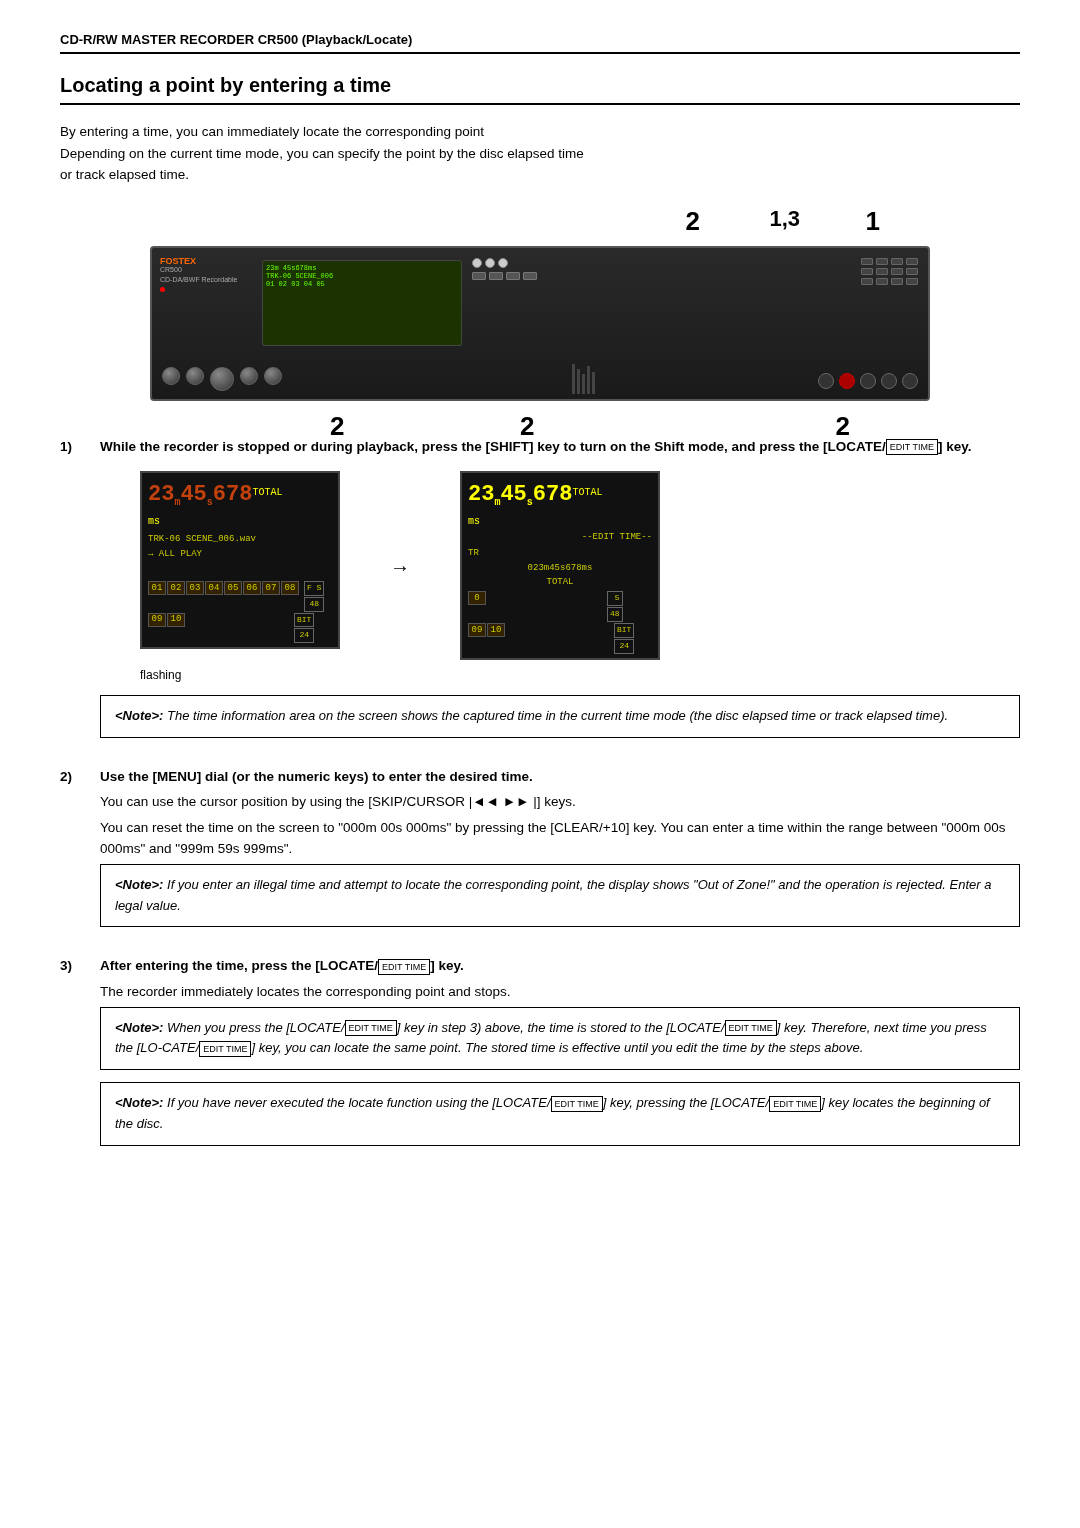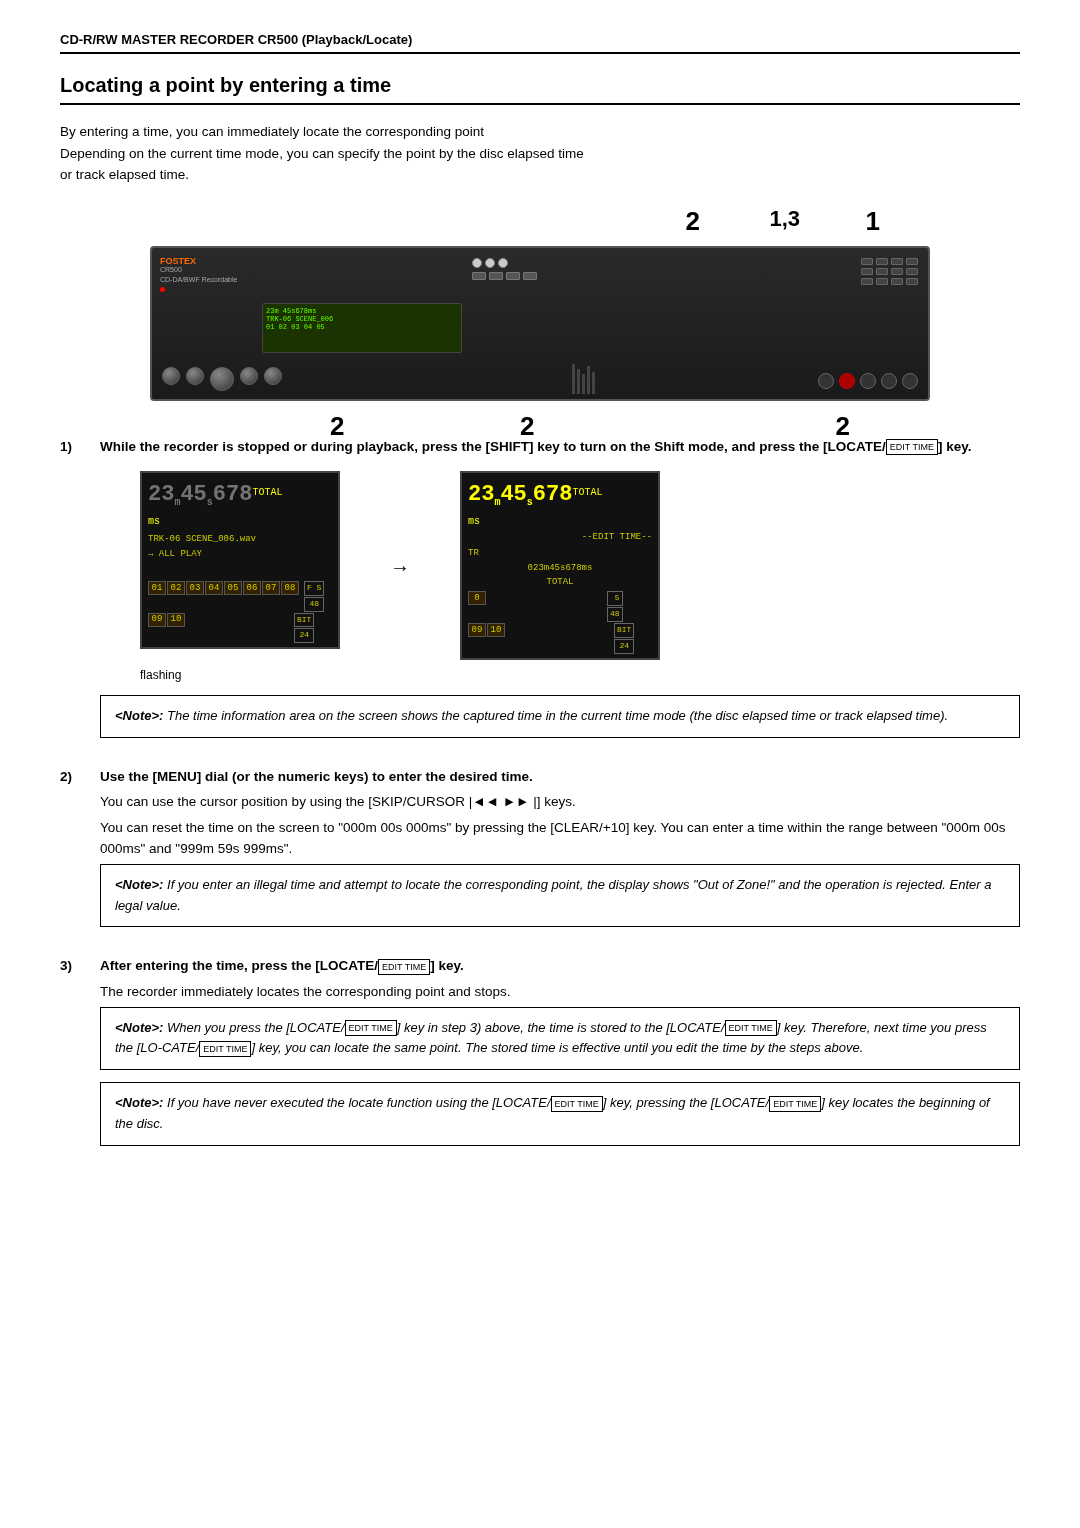--- a/index.html
+++ b/index.html
@@ -173,25 +173,24 @@
       font-size: 9px;
       font-weight: bold;
     }
     .dev-model-name {
       color: #aaa;
       font-size: 7px;
     }
     .dev-display-panel {
       position: absolute;
       left: 110px; top: 12px;
-      width: 200px; height: 50px;
+      width: 200px; height: 86px;
       background: #1a3300;
       border: 1px solid #444;
       border-radius: 2px;
-      margin-top: 43px;
     }
     .dev-display-text {
       color: #66ff00;
       font-size: 7px;
       font-family: 'Courier New', monospace;
       padding: 3px;
     }
     .dev-knob-area {
       position: absolute;
       bottom: 8px; left: 10px;
@@ -333,21 +332,21 @@
     <div class="step-content">
       <p>
         <strong>While the recorder is stopped or during playback, press the [SHIFT] key to turn on the Shift mode, and press the [LOCATE/<span class="inline-badge">EDIT TIME</span>] key.</strong>
       </p>
 
       <div class="lcd-row">
 
         <div class="lcd-wrapper">
           <div class="lcd-box">
             <div style="position:relative;">
-              <span style="font-size:22px;font-weight:bold;color:#737373;font-family:'Courier New',monospace;">23<sub style="font-size:10px;">m</sub>45<sub style="font-size:10px;">s</sub>678</span><span style="font-size:10px;color:#ffff00;vertical-align:super;">TOTAL</span><br>
+              <span style="font-size:22px;font-weight:bold;color:#c2410c;font-family:'Courier New',monospace;">23<sub style="font-size:10px;">m</sub>45<sub style="font-size:10px;">s</sub>678</span><span style="font-size:10px;color:#ffff00;vertical-align:super;">TOTAL</span><br>
               <span style="font-size:10px;color:#ffff00;">ms</span>
               <div style="font-size:9px;color:#cccc00;margin-top:2px;">TRK-06 SCENE_006.wav</div>
               <div style="font-size:9px;color:#cccc00;">→ ALL PLAY</div>
               <div style="display:flex;gap:1px;margin-top:20px;">
                 <div class="lcd-cell filled">01</div>
                   <div class="lcd-cell filled">02</div>
                   <div class="lcd-cell filled">03</div>
                   <div class="lcd-cell filled">04</div>
                   <div class="lcd-cell filled">05</div>
                   <div class="lcd-cell filled">06</div>

